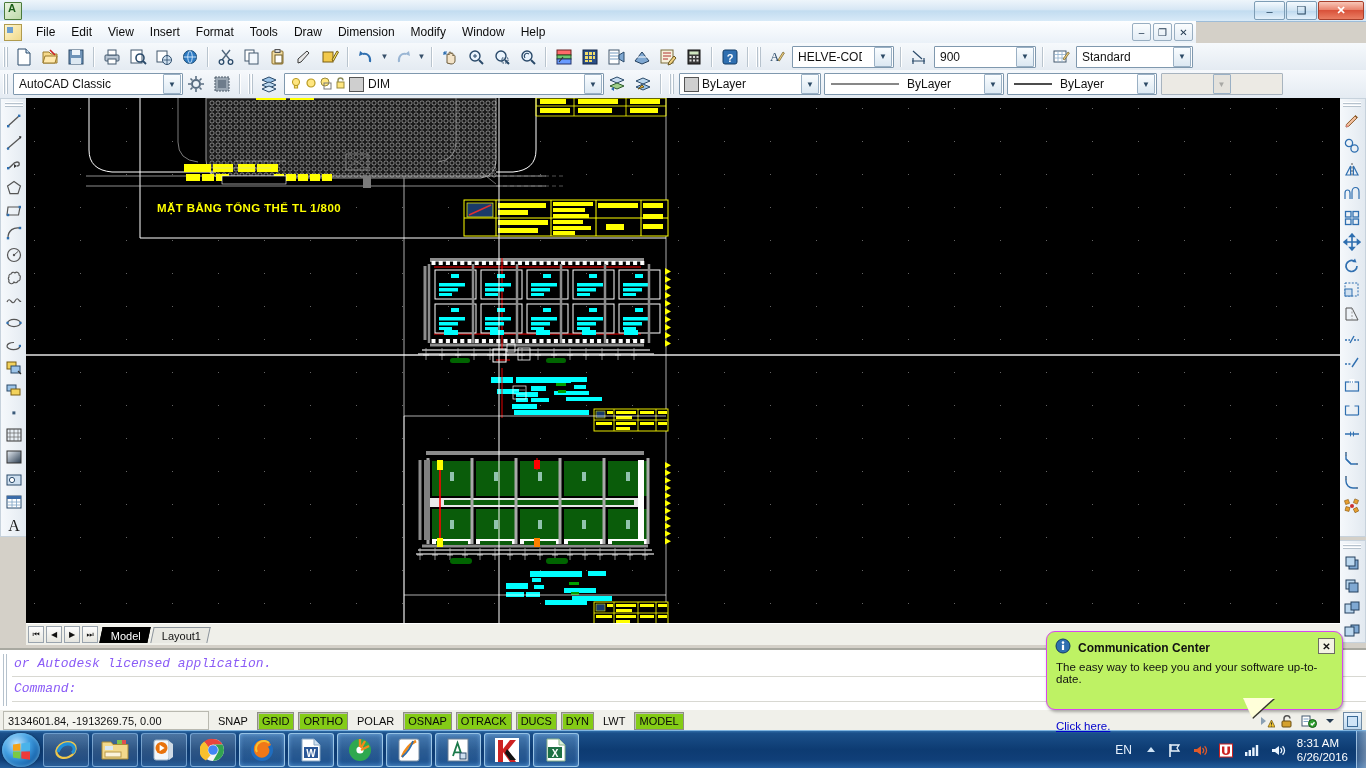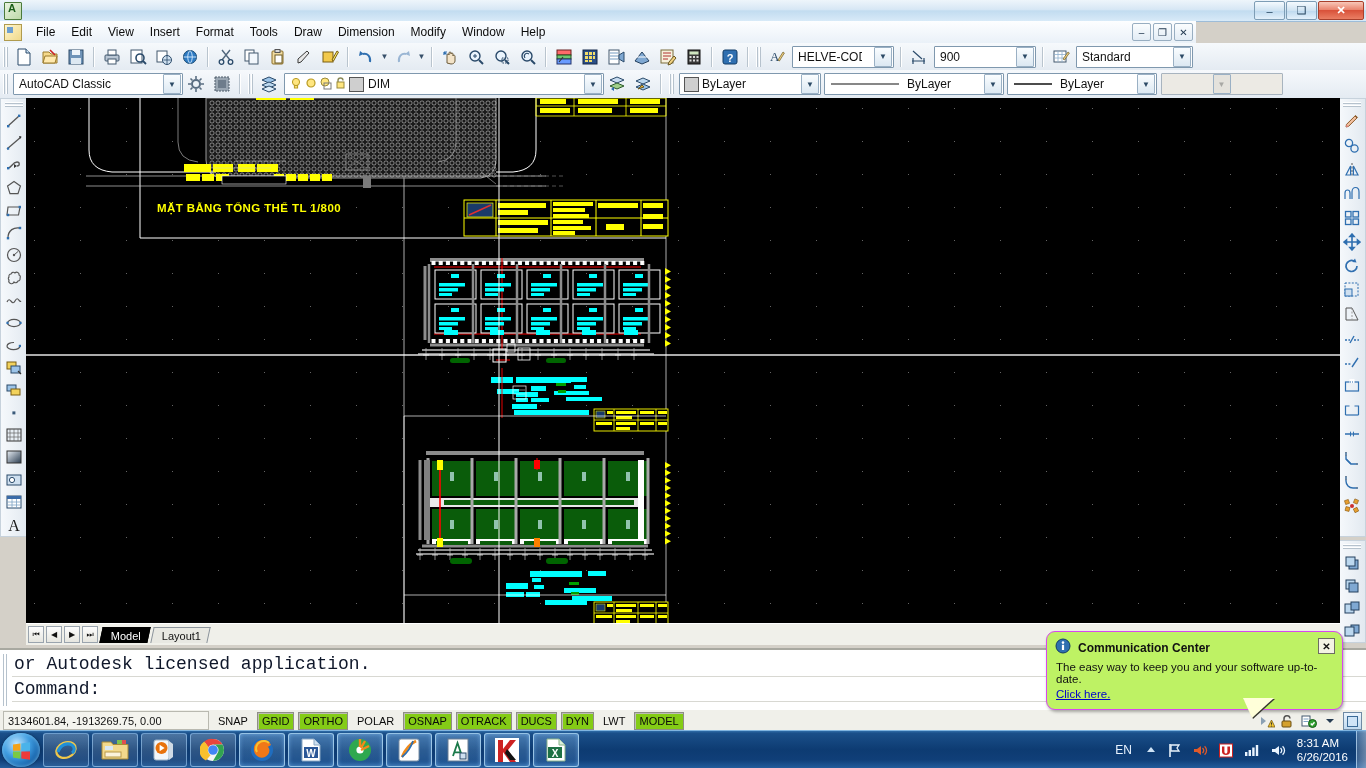--- a/index.html
+++ b/index.html
@@ -155,22 +155,22 @@
   
   .cmdwin{
     position:absolute;left:0;top:648px;width:1366px;height:60px;
     background:#fff;border-top:2px solid #a8a8a0;
   }
   .cmd-grip{position:absolute;left:2px;top:4px;width:5px;height:52px;
     background:linear-gradient(to right,#ffffff 0 1px,#b6c2cd 1px 2px,transparent 2px 3px,#ffffff 3px 4px,#b6c2cd 4px 5px);}
   .cmdlines{position:absolute;left:12px;top:2px;right:0;}
   .cmdline{
     font-family:"Liberation Mono","DejaVu Sans Mono",monospace;
-    font-size:18px;color:#0f172a;height:24px;line-height:24px;
-    border-bottom:1px solid #d8d8d2;padding-left:2px;
+    font-size:13px;color:#8b5cf6;height:24px;line-height:24px;
+    border-bottom:1px solid #d8d8d2;padding-left:2px;font-style:italic;
   }
 
   
   .statusbar{
     position:absolute;left:0;top:709px;width:1366px;height:21px;
     background:#f0f0ea;border-top:1px solid #fff;
     display:flex;align-items:center;
   }
   .coords{
     width:200px;height:17px;margin-left:3px;
@@ -198,21 +198,21 @@
     z-index:40;
   }
   .balloon .b-head{display:flex;align-items:center;padding:6px 6px 0 8px;}
   .balloon .b-title{font-size:12px;font-weight:bold;color:#111;margin-left:7px;}
   .balloon .b-close{
     position:absolute;right:7px;top:6px;width:15px;height:14px;
     border:1px solid #6d6d62;background:#f3f3e3;
     display:flex;align-items:center;justify-content:center;font-size:10px;font-weight:bold;color:#111;
   }
   .balloon .b-body{font-size:11.5px;color:#111;padding:4px 8px 0 9px;}
-  .balloon .b-link{font-size:11.5px;color:#0000cc;text-decoration:underline;padding:3px 8px 0 9px;display:inline-block;}
+  .balloon .b-link{font-size:11.5px;color:#0000cc;text-decoration:underline;padding:3px 8px 0 9px;display:inline-block;margin-top:32px;}
   .balloon-tail{
     position:absolute;left:1243px;top:698px;width:0;height:0;z-index:41;
     border-left:9px solid transparent;border-right:22px solid transparent;
     border-top:20px solid #ffffd9;
     filter:drop-shadow(1px 1px 0 #35352e);
   }
 
   
   .taskbar{
     position:absolute;left:0;top:730px;width:1366px;height:38px;

